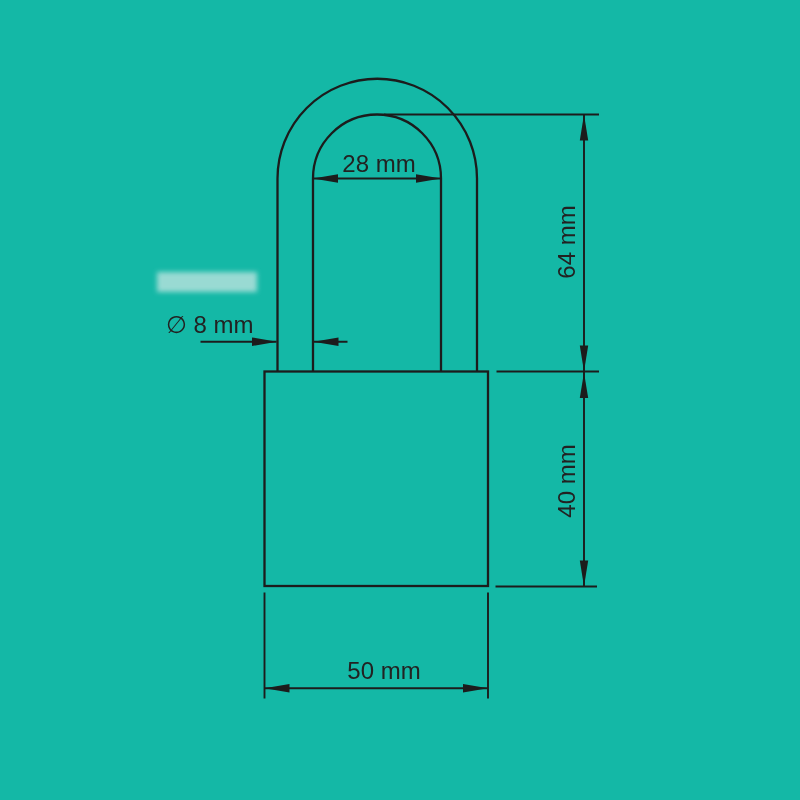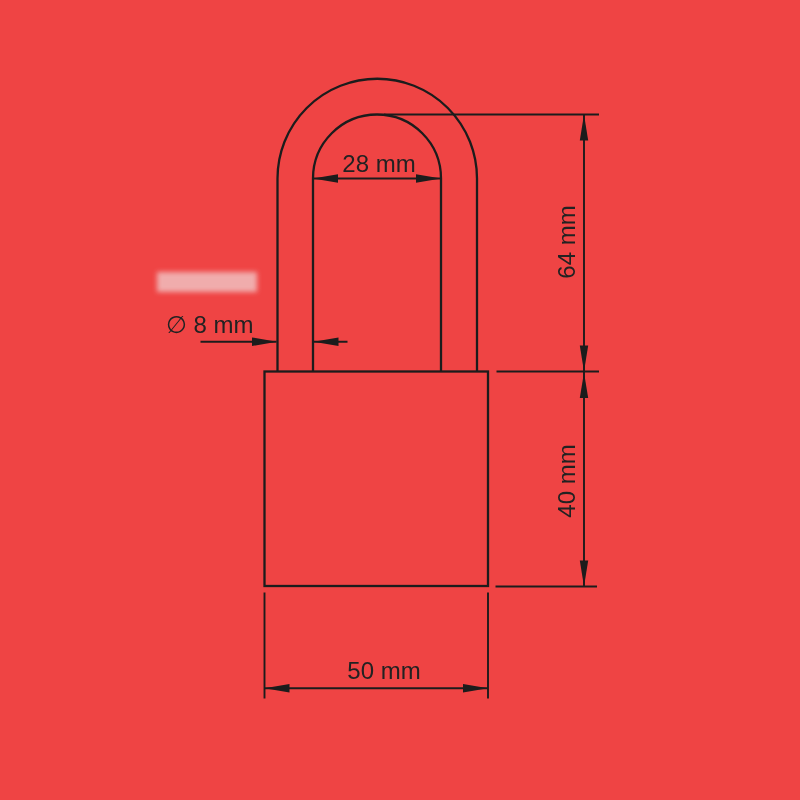--- a/index.html
+++ b/index.html
@@ -1,17 +1,17 @@
 <!DOCTYPE html>
 <html><head>
 <meta charset="utf-8">
 <title>Padlock dimensional drawing</title>
 <style>
   html,body{margin:0;padding:0;background:#ffffff;width:800px;height:800px;overflow:hidden;}
-  .stage{position:relative;width:800px;height:800px;background:#ef4444;
+  .stage{position:relative;width:800px;height:800px;background:#14b8a6;
          font-family:"Liberation Sans","DejaVu Sans",sans-serif;}
   svg{display:block;}
   .outline{fill:none;stroke:#1c1c1c;stroke-width:2.3;}
   .dimline{stroke:#1c1c1c;stroke-width:1.9;fill:none;}
   .arrow{fill:#1c1c1c;stroke:none;}
   .dimtext{font-family:"Liberation Sans","DejaVu Sans",sans-serif;font-size:24px;fill:#222222;}
   .artifact{fill:#f2f2f2;opacity:0.6;}
 </style>
 </head>
 <body>

